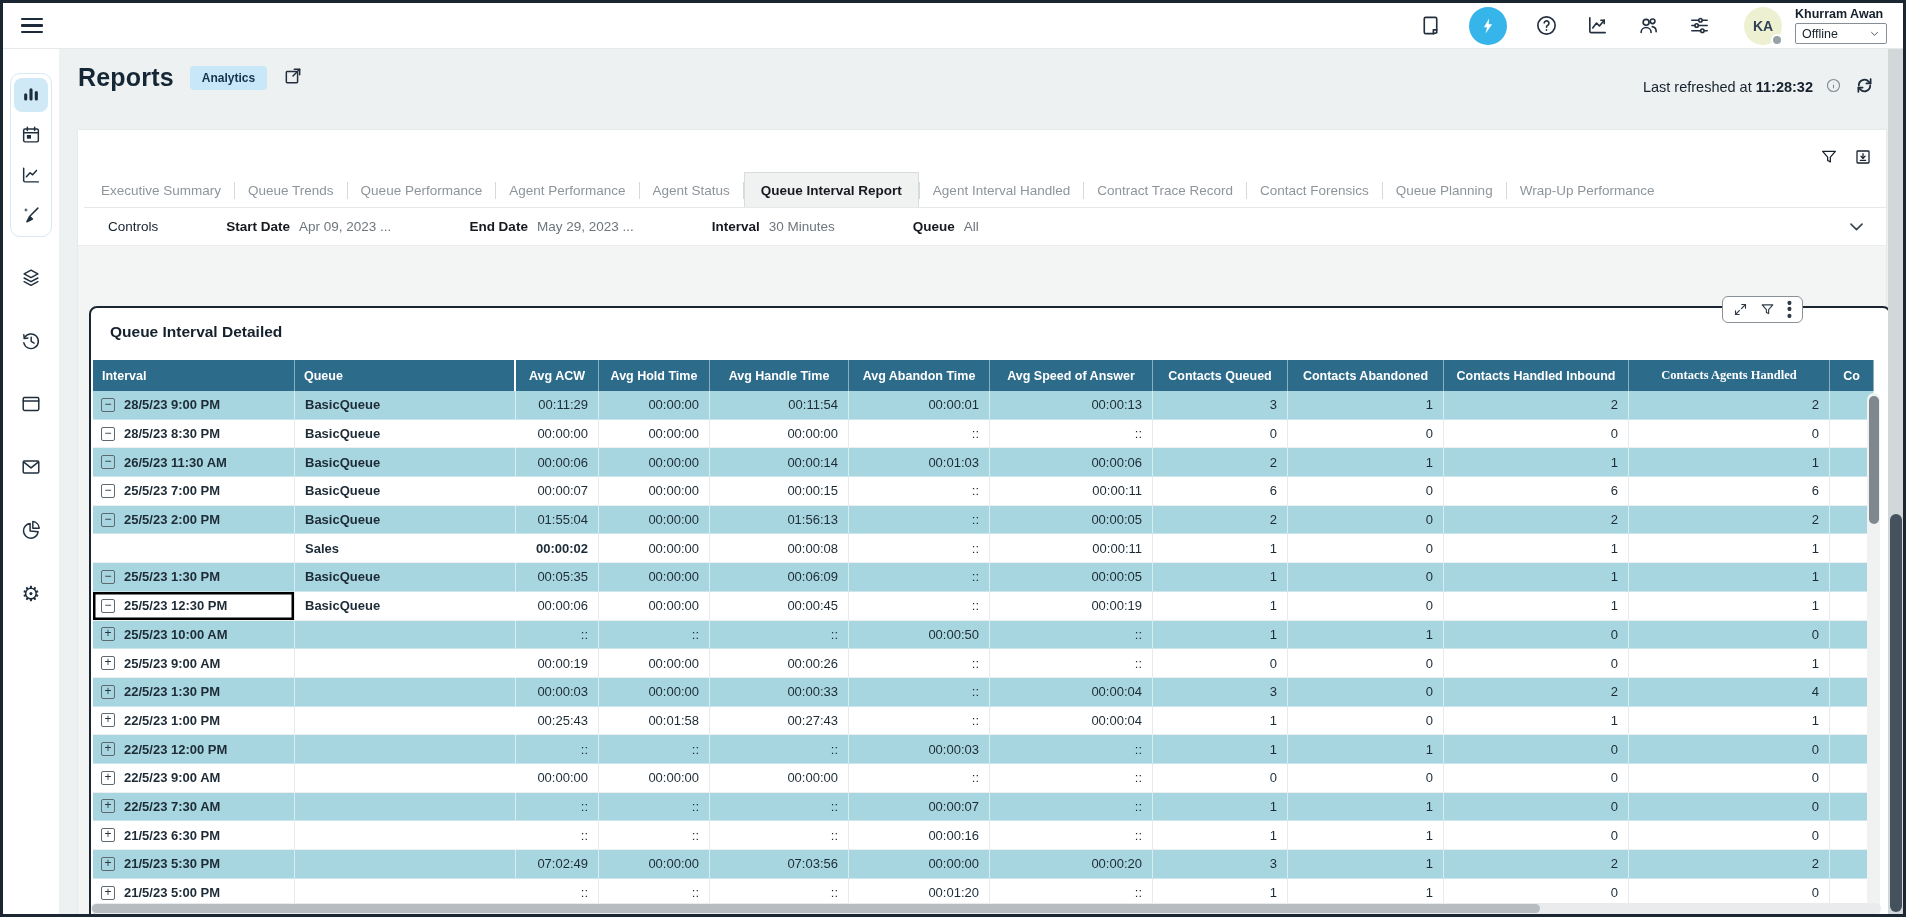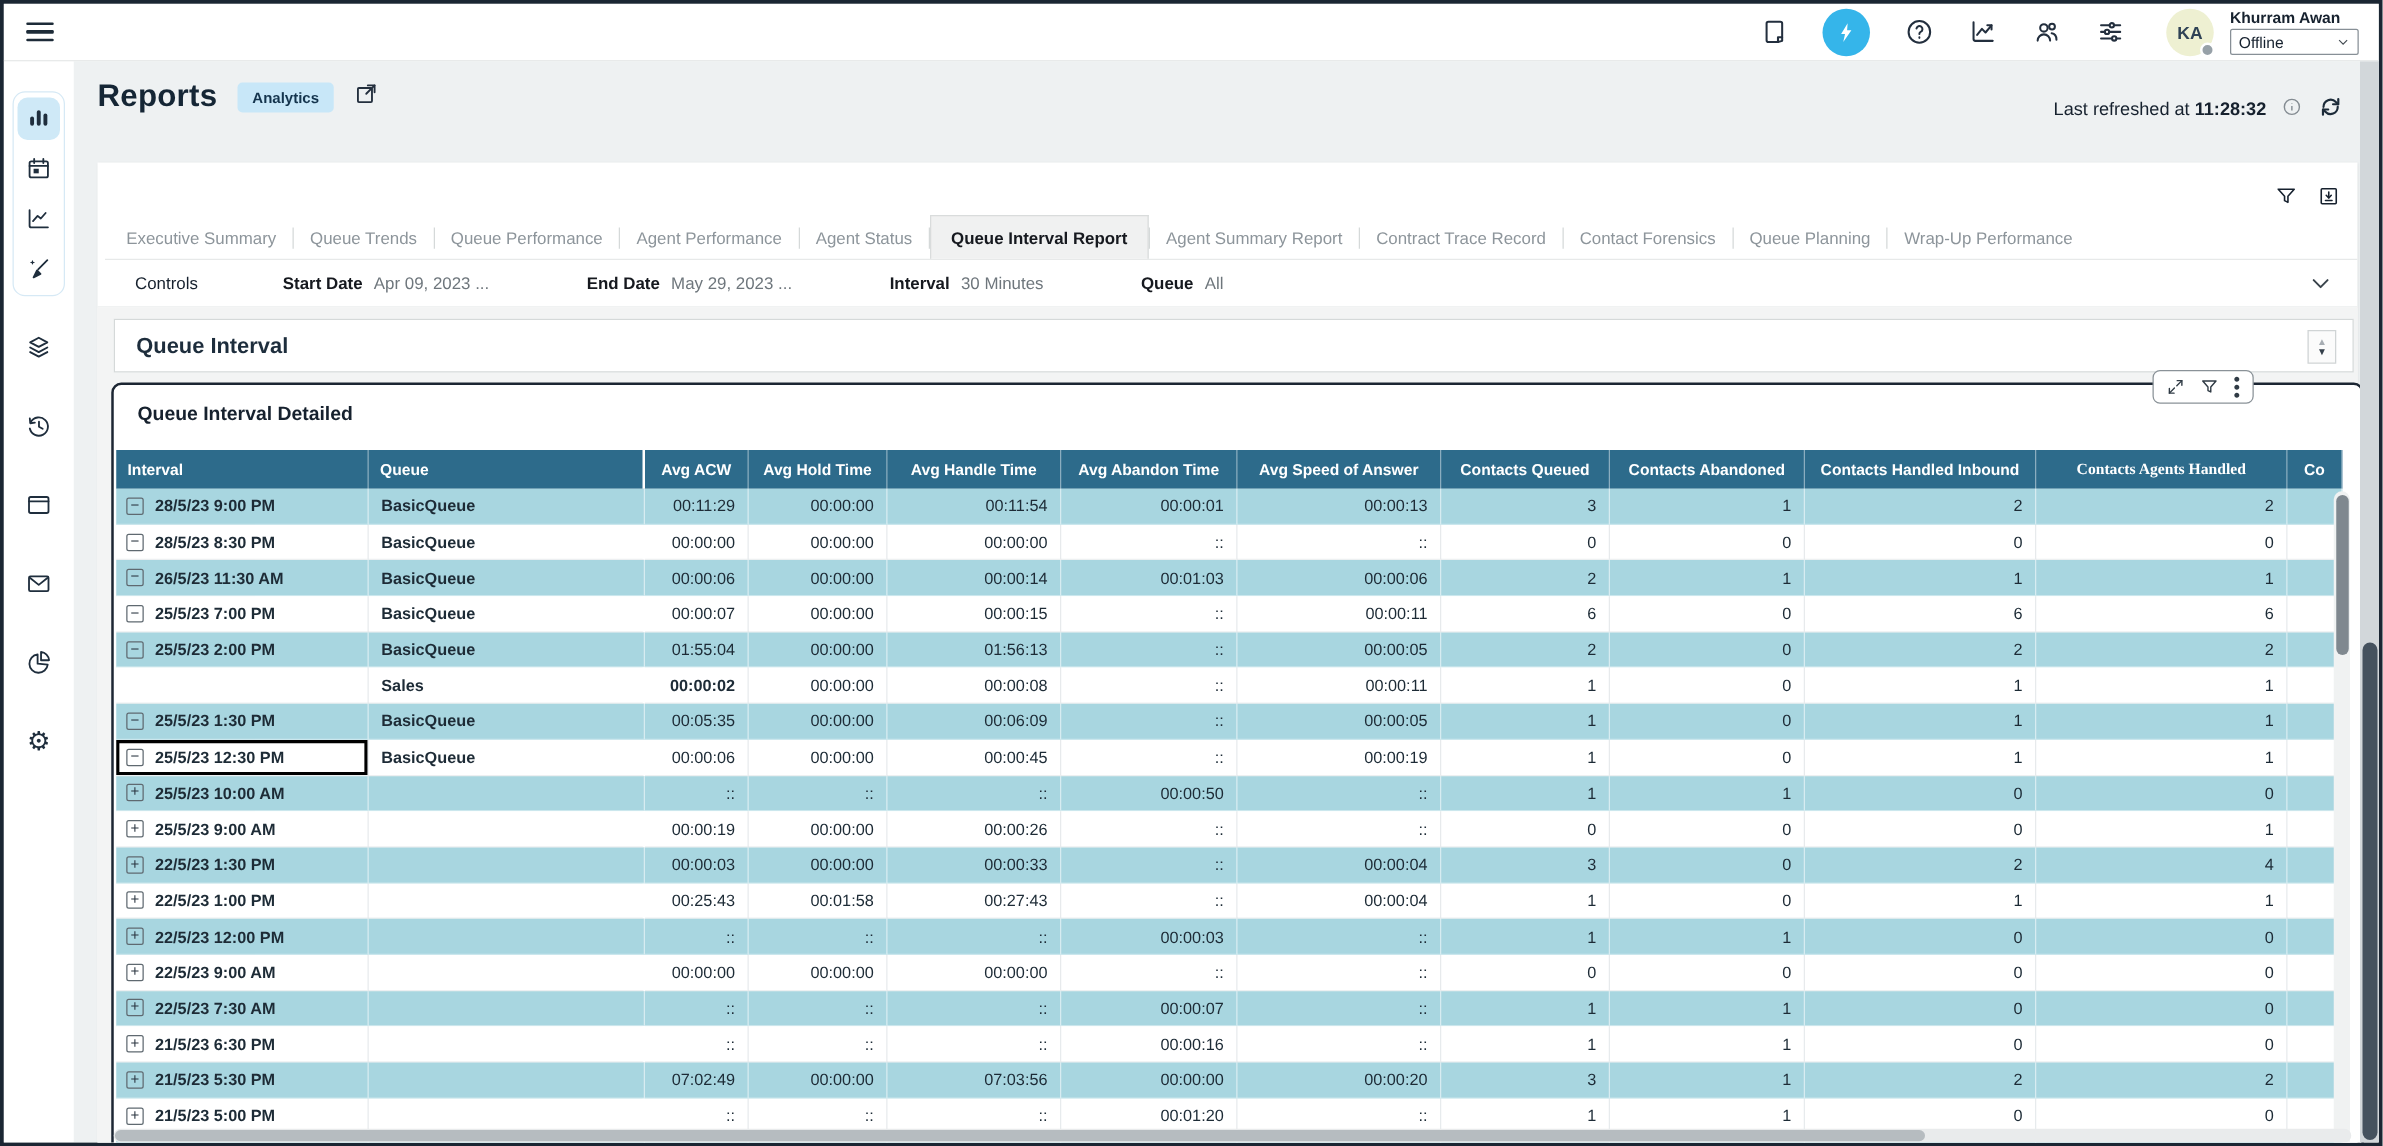--- a/index.html
+++ b/index.html
@@ -13,21 +13,21 @@
   .hamburger i { display:block; height:2.5px; background:#1d2b38; border-radius:1px; }
   .topbar-right { margin-left:auto; display:flex; align-items:center; gap:27px; padding-right:16px; }
   .tic { width:24px; height:24px; display:flex; align-items:center; justify-content:center; }
   .tic svg { width:23px; height:23px; stroke:#232f3e; fill:none; stroke-width:1.7; stroke-linecap:round; stroke-linejoin:round; }
   .bolt-circle { width:38px; height:38px; border-radius:50%; background:#35b5ea; display:flex; align-items:center; justify-content:center; }
   .bolt-circle svg { width:18px; height:18px; fill:#fff; stroke:none; }
   .avatar { position:relative; width:38px; height:38px; border-radius:50%; background:#eef0d2; color:#2f4255; font-weight:700; font-size:14px; display:flex; align-items:center; justify-content:center; margin-left:6px; }
   .avatar .dot { position:absolute; right:-1px; bottom:-1px; width:12px; height:12px; border-radius:50%; background:#97a1a8; border:2px solid #fff; }
   .userblock { display:flex; flex-direction:column; gap:2px; margin-left:-14px; }
   .uname { font-size:12.5px; font-weight:700; color:#16212e; }
-  .status-select { width:103px; height:21px; border:1px solid #878f96; border-radius:2px; background:#fff; display:flex; align-items:center; justify-content:space-between; padding:0 6px; font-size:12.5px; color:#16212e; cursor:pointer; }
+  .status-select { width:92px; height:21px; border:1px solid #878f96; border-radius:2px; background:#fff; display:flex; align-items:center; justify-content:space-between; padding:0 6px; font-size:12.5px; color:#16212e; cursor:pointer; }
   .status-select svg { width:11px; height:11px; stroke:#444c53; fill:none; stroke-width:2; }
 
   
   .sidebar { position:absolute; left:0; top:46px; bottom:0; width:56px; background:#fff; z-index:20; display:flex; flex-direction:column; align-items:center; }
   .side-group { margin-top:24px; width:42px; border:1px solid #d6e9f5; border-radius:10px; background:#fff; display:flex; flex-direction:column; align-items:center; padding:4px 0; gap:6px; }
   .side-item { width:34px; height:34px; border-radius:8px; display:flex; align-items:center; justify-content:center; cursor:pointer; }
   .side-item.active { background:#cfe9f7; }
   .side-item svg { width:22px; height:22px; stroke:#1f2e3d; fill:none; stroke-width:1.6; stroke-linecap:round; stroke-linejoin:round; }
   .side-loose { margin-top:28px; display:flex; flex-direction:column; gap:37px; align-items:center; }
   .side-loose .side-item { width:26px; height:26px; }
@@ -291,21 +291,21 @@
           <div class="tab">Queue Trends</div>
           <div class="tabsep"></div>
           <div class="tab">Queue Performance</div>
           <div class="tabsep"></div>
           <div class="tab">Agent Performance</div>
           <div class="tabsep"></div>
           <div class="tab">Agent Status</div>
           <div class="tabsep"></div>
           <div class="tab active">Queue Interval Report</div>
           <div class="tabsep"></div>
-          <div class="tab">Agent Summary Report</div>
+          <div class="tab">Agent Interval Handled</div>
           <div class="tabsep"></div>
           <div class="tab">Contract Trace Record</div>
           <div class="tabsep"></div>
           <div class="tab">Contact Forensics</div>
           <div class="tabsep"></div>
           <div class="tab">Queue Planning</div>
           <div class="tabsep"></div>
           <div class="tab">Wrap-Up Performance</div>
         </div>
 
@@ -330,27 +330,20 @@
             </div>
           </div>
         <span class="controls-chevron">
           <svg viewBox="0 0 24 24">
               <polyline points="5 9 12 16 19 9"></polyline>
             </svg>
         </span>
       </div>
 
       <div class="canvas">
-        <div class="section-bar">
-          <span class="section-title">Queue Interval</span>
-          <div class="spinner">
-            <span class="up">▲</span>
-            <span class="dn">▼</span>
-          </div>
-        </div>
 
         <div class="panel">
           <div class="panel-toolbar">
             <svg viewBox="0 0 24 24">
                 <path d="M14 4h6v6"></path>
                 <path d="M20 4l-6.5 6.5"></path>
                 <path d="M10 20H4v-6"></path>
                 <path d="M4 20l6.5-6.5"></path>
               </svg>
             <svg viewBox="0 0 24 24">

